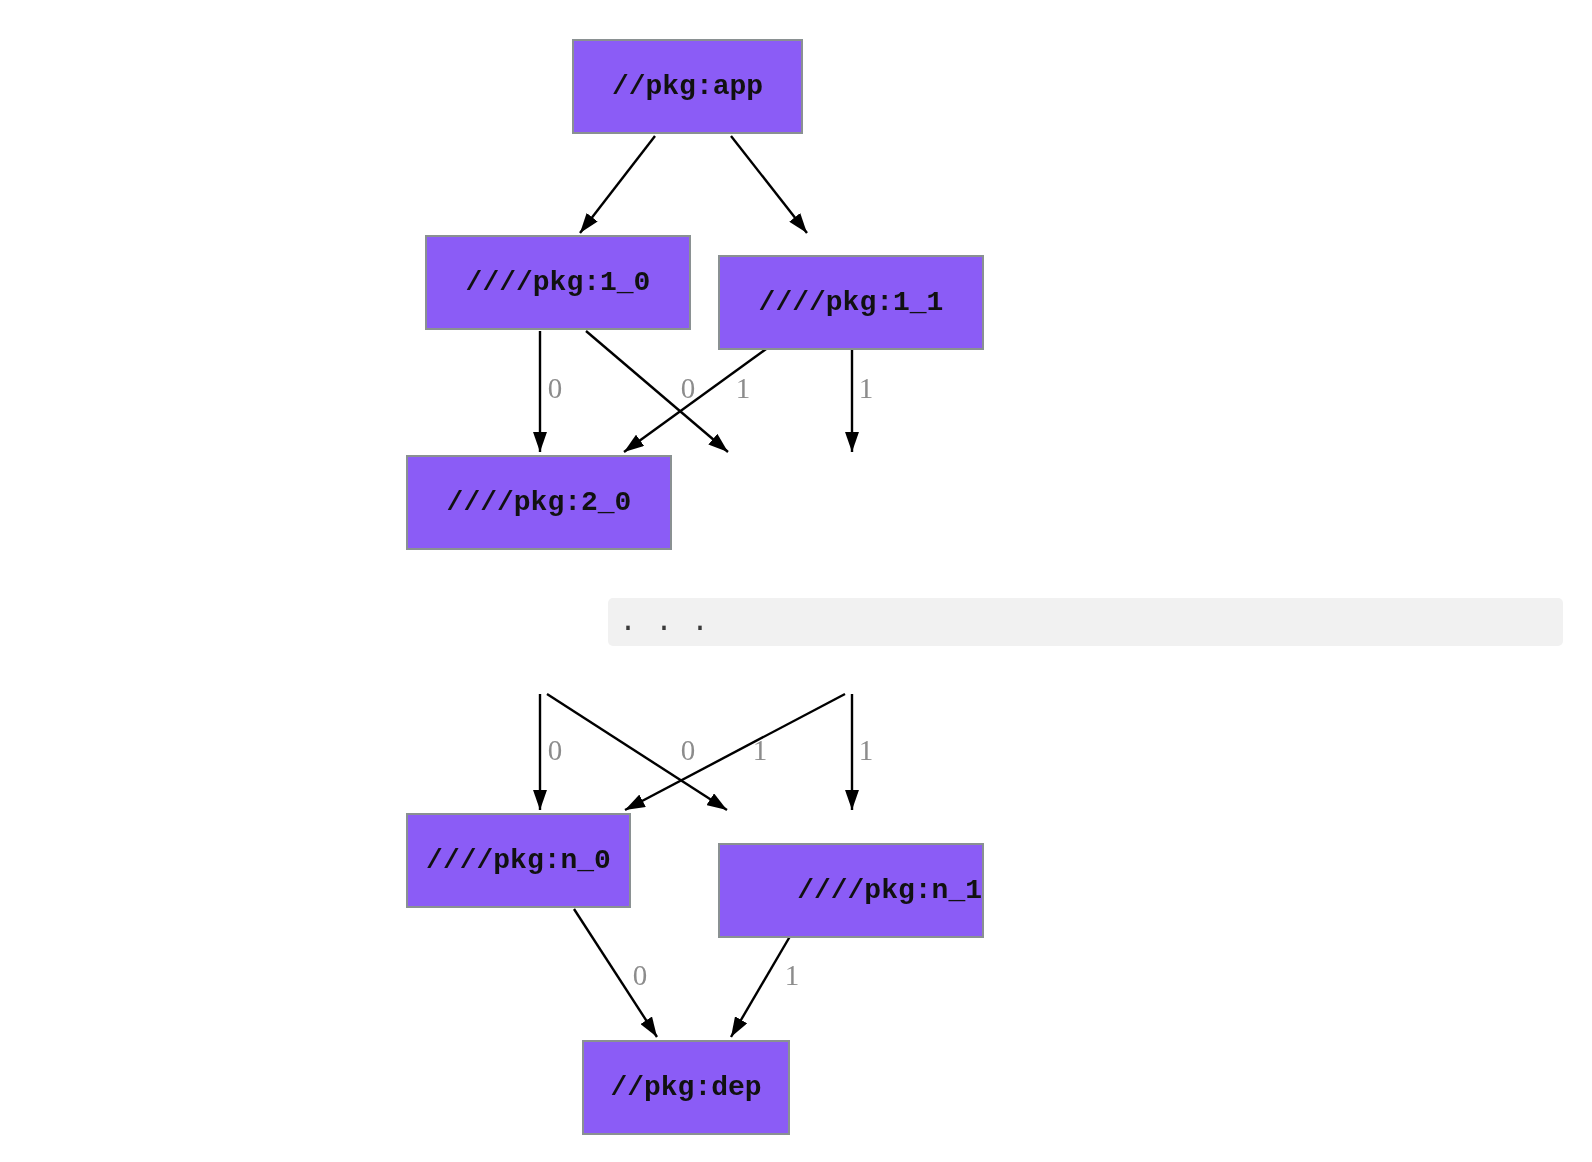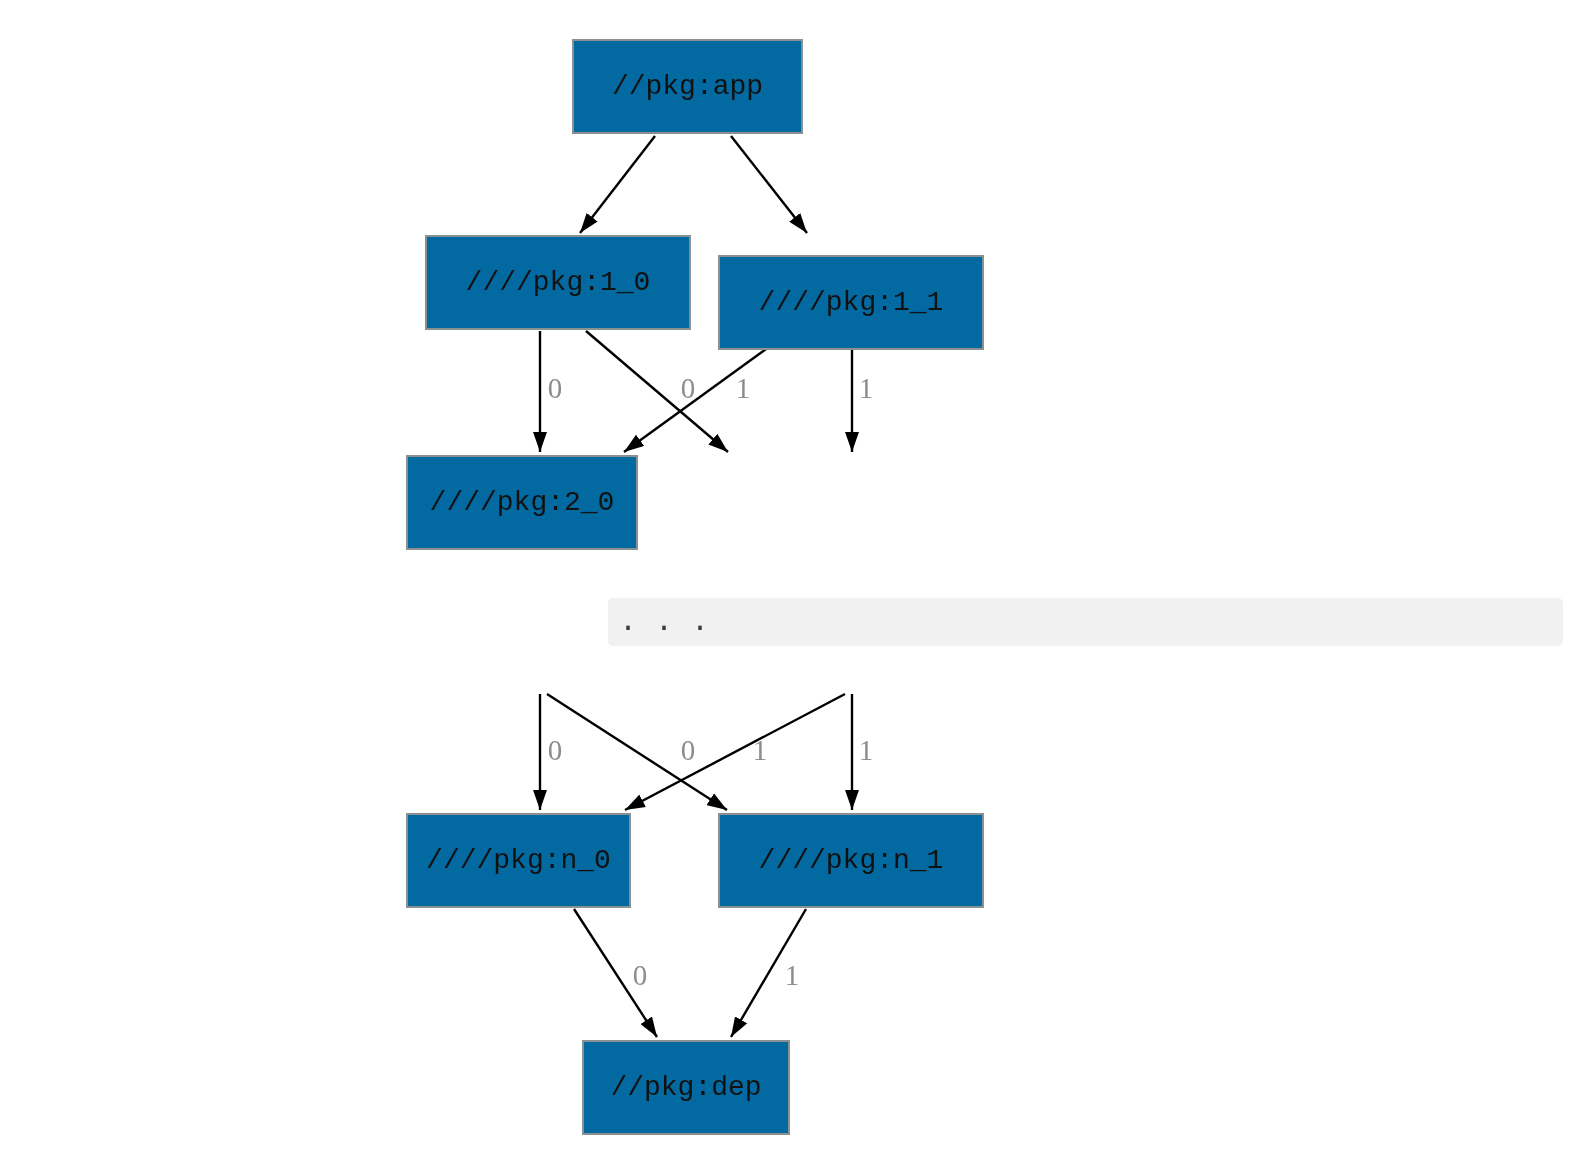--- a/index.html
+++ b/index.html
@@ -22,27 +22,27 @@
     fill: none;
   }
   .edge-label {
     font-family: "Liberation Serif", "DejaVu Serif", serif;
     font-size: 29px;
     fill: #8c8c8c;
   }
   .node {
     position: absolute;
     box-sizing: border-box;
-    background: #0369a1;
+    background: #8b5cf6;
     border: 2.5px solid #8a9192;
     display: flex;
     align-items: center;
     justify-content: center;
     font-family: "Liberation Mono", "DejaVu Sans Mono", monospace;
-    font-weight: normal;
+    font-weight: bold;
     font-size: 28px;
     color: #111111;
     white-space: pre;
   }
   .ellipsis-bar {
     position: absolute;
     left: 608px;
     top: 598px;
     width: 955px;
     height: 48px;
@@ -107,34 +107,34 @@
   </div>
 
   <div class="node" style="left:425px; top:235px; width:266px; height:95px;">
     <span>////pkg:1_0</span>
   </div>
 
   <div class="node" style="left:718px; top:235px; width:266px; height:95px;margin-top:20px;">
     <span>////pkg:1_1</span>
   </div>
 
-  <div class="node" style="left:406px; top:455px; width:232px; height:95px;justify-content:center;">
+  <div class="node" style="left:406px; top:455px; width:266px; height:95px;justify-content:center;">
     <span>////pkg:2_0</span>
   </div>
 
 
   <div class="ellipsis-bar">
     <span class="ellipsis-text">. . .</span>
   </div>
 
   <div class="node" style="left:406px; top:813px; width:225px; height:95px;">
     <span>////pkg:n_0</span>
   </div>
 
-  <div class="node" style="left:718px; top:813px; width:266px; height:95px;">
+  <div class="node" style="left:718px; top:843px; width:266px; height:95px;justify-content:flex-end;">
     <span>////pkg:n_1</span>
   </div>
 
   <div class="node" style="left:582px; top:1040px; width:208px; height:95px;">
     <span>//pkg:dep</span>
   </div>
 
 </div>
 
 </body></html>

